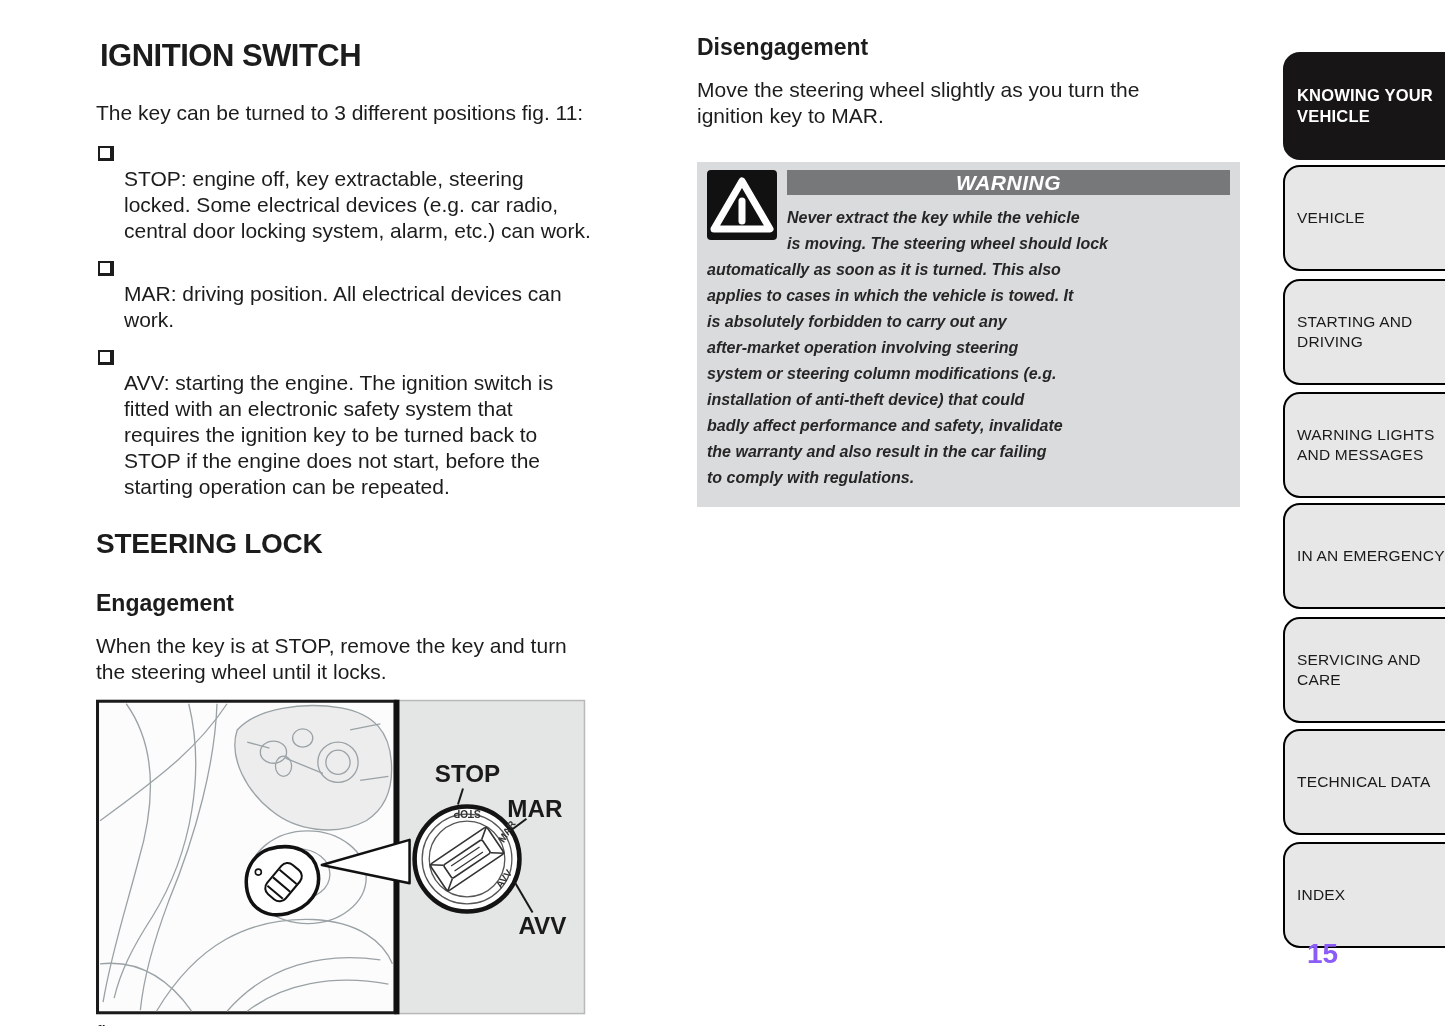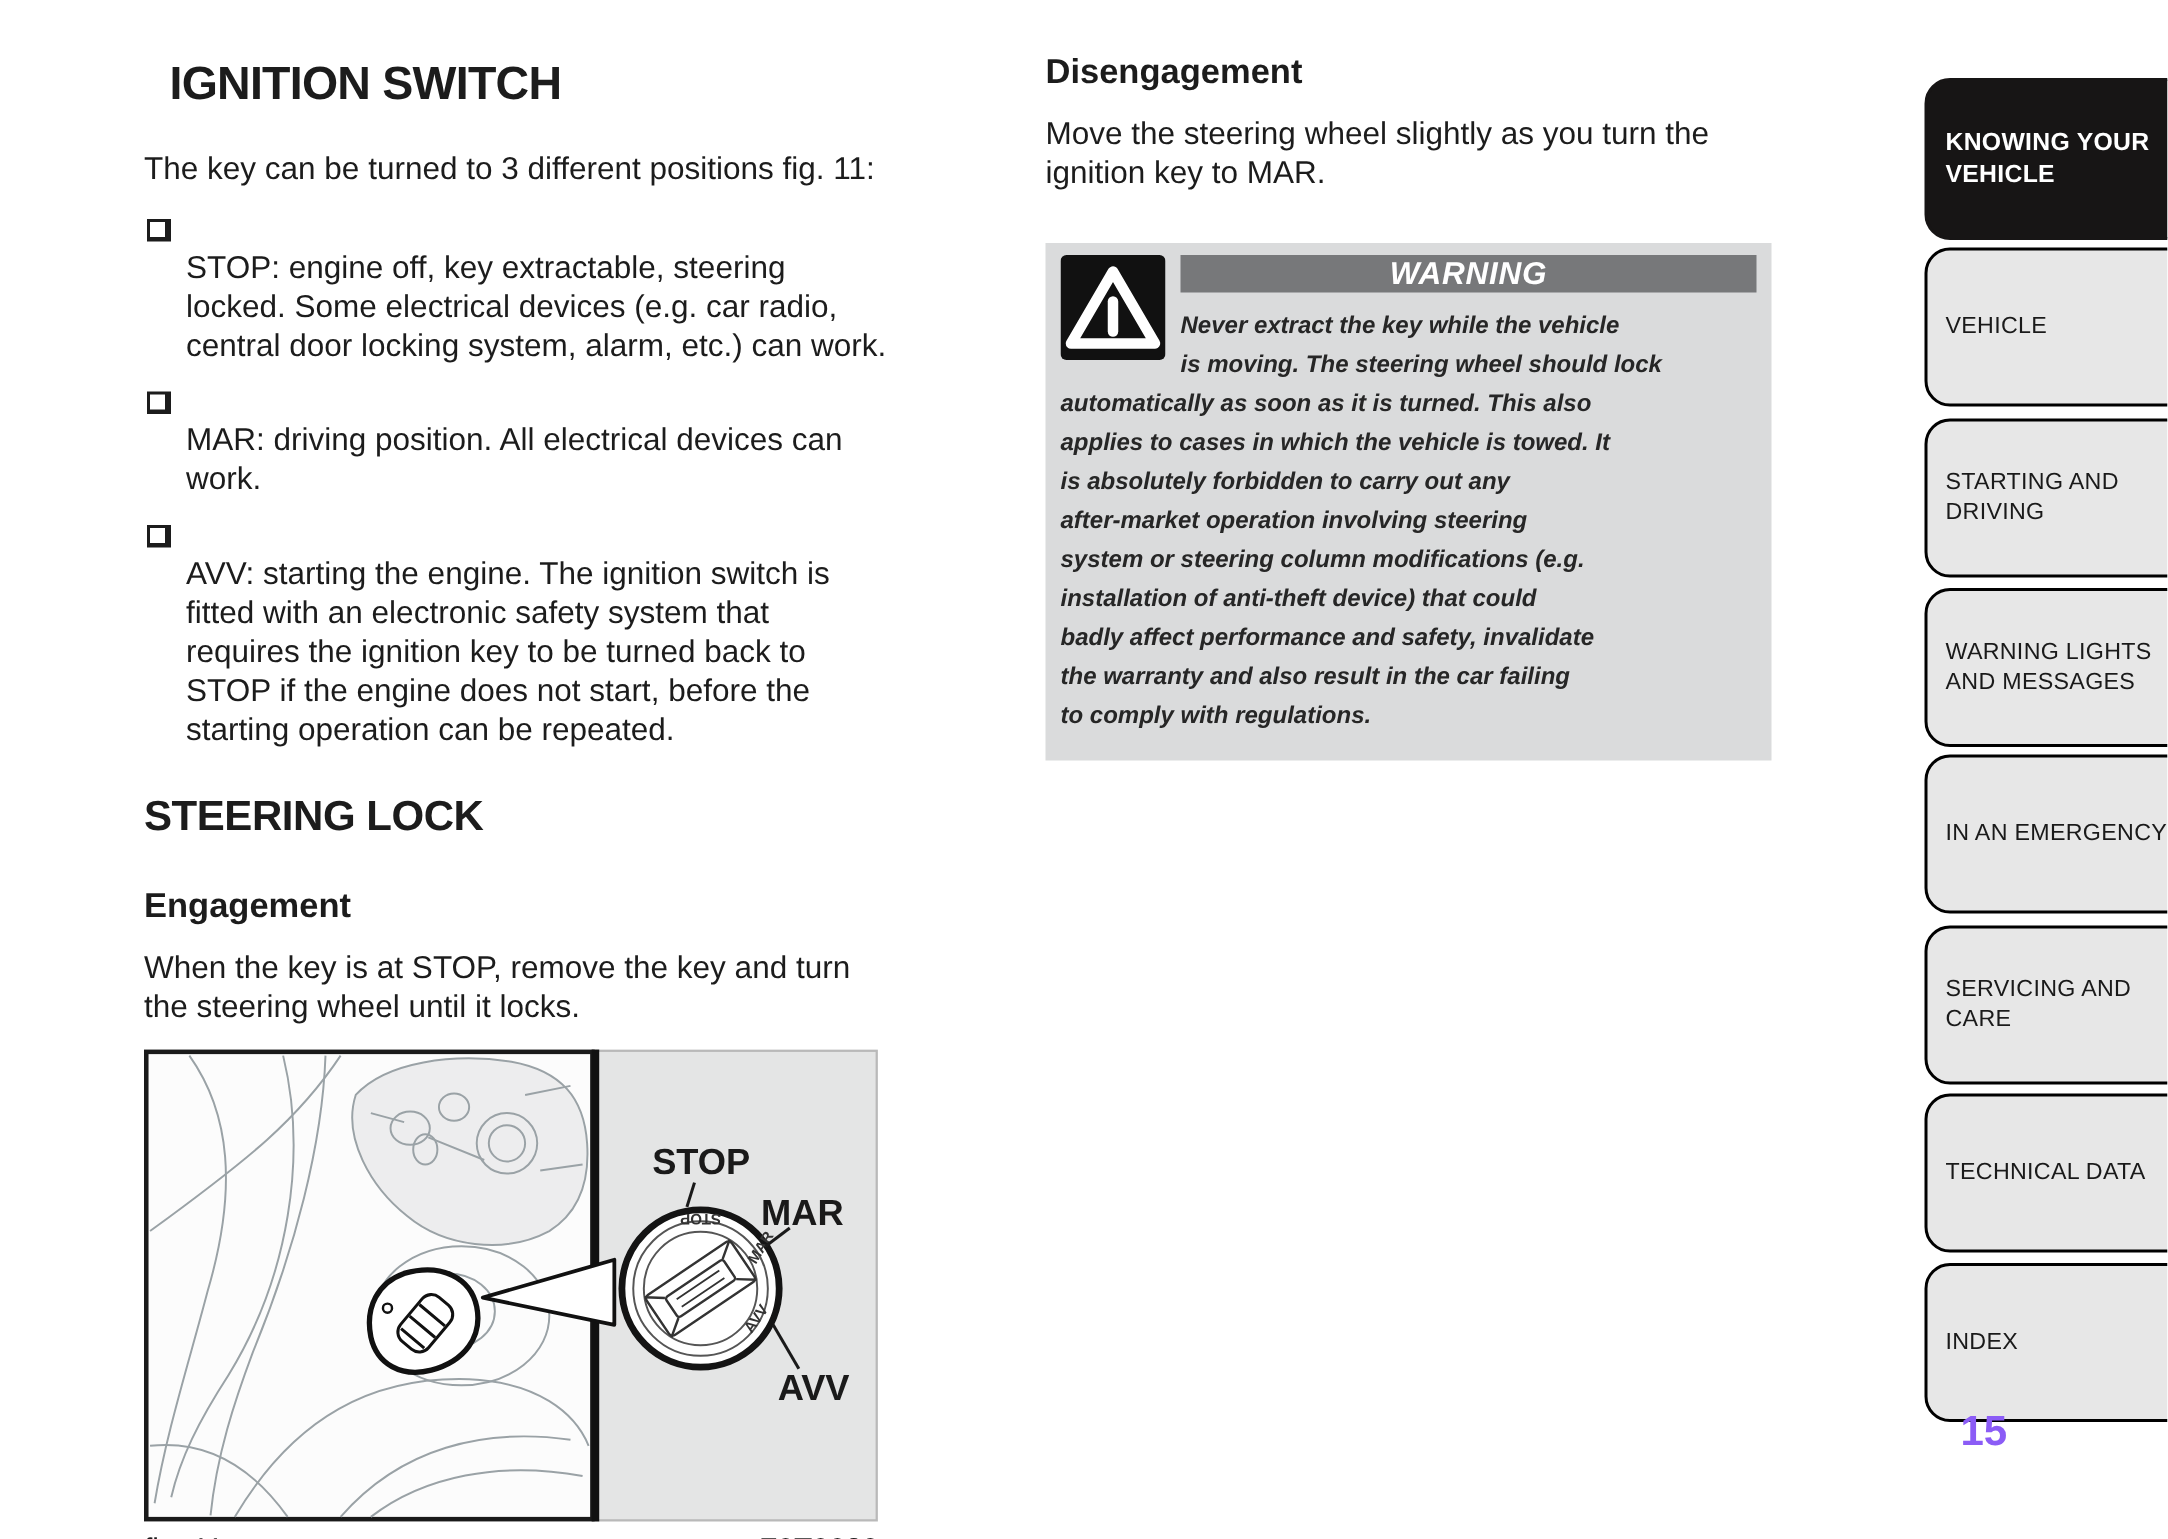--- a/index.html
+++ b/index.html
@@ -6,21 +6,21 @@
   .page{
     position:relative;width:1445px;height:1026px;background:#ffffff;
     overflow:hidden;
     font-family:"Liberation Sans","DejaVu Sans",sans-serif;
     color:#1c1c1c;
   }
   
   .col-left{position:absolute;left:96px;top:38px;width:566px;}
   .col-right{position:absolute;left:697px;top:34px;width:566px;}
 
-  h1.doc-title{font-size:31px;font-weight:bold;letter-spacing:-0.5px;margin:0 0 26px 17px;}
+  h1.doc-title{font-size:31px;font-weight:bold;letter-spacing:-0.5px;margin:0 0 26px 4px;}
   .body-text{font-size:21px;line-height:26px;margin:0 0 14px 0;white-space:pre-line;}
 
   ul.squares{list-style:none;margin:8px 0 0 0;padding:0;}
   ul.squares li{
     position:relative;padding-left:28px;margin:0 0 11px 0;
     font-size:21px;line-height:26px;white-space:pre-line;
   }
   .bullet-sq{
     position:absolute;left:2px;top:6px;width:10px;height:10px;
     border-style:solid;border-color:#1c1c1c;
@@ -32,21 +32,21 @@
   
   figure.fig{margin:14px 0 0 0;width:490px;}
   figure.fig svg{display:block;}
   .fig-caption-row{
     display:flex;justify-content:space-between;align-items:baseline;
     margin-top:7px;font-size:20px;
   }
 
   
   .warning-box{
-    margin-top:33px;width:484px;box-sizing:border-box;
+    margin-top:33px;width:543px;box-sizing:border-box;
     background:#dadbdc;padding:8px 10px 16px 10px;overflow:hidden;
   }
   .warning-icon{float:left;width:70px;height:70px;margin:0 10px 4px 0;}
   .warning-header{
     margin-left:80px;height:25px;background:#77787a;
     display:flex;align-items:center;justify-content:center;
     color:#ffffff;font-size:21px;font-weight:bold;font-style:italic;letter-spacing:0.5px;
   }
   .warning-text{
     margin:10px 0 0 0;font-size:16px;line-height:26px;

